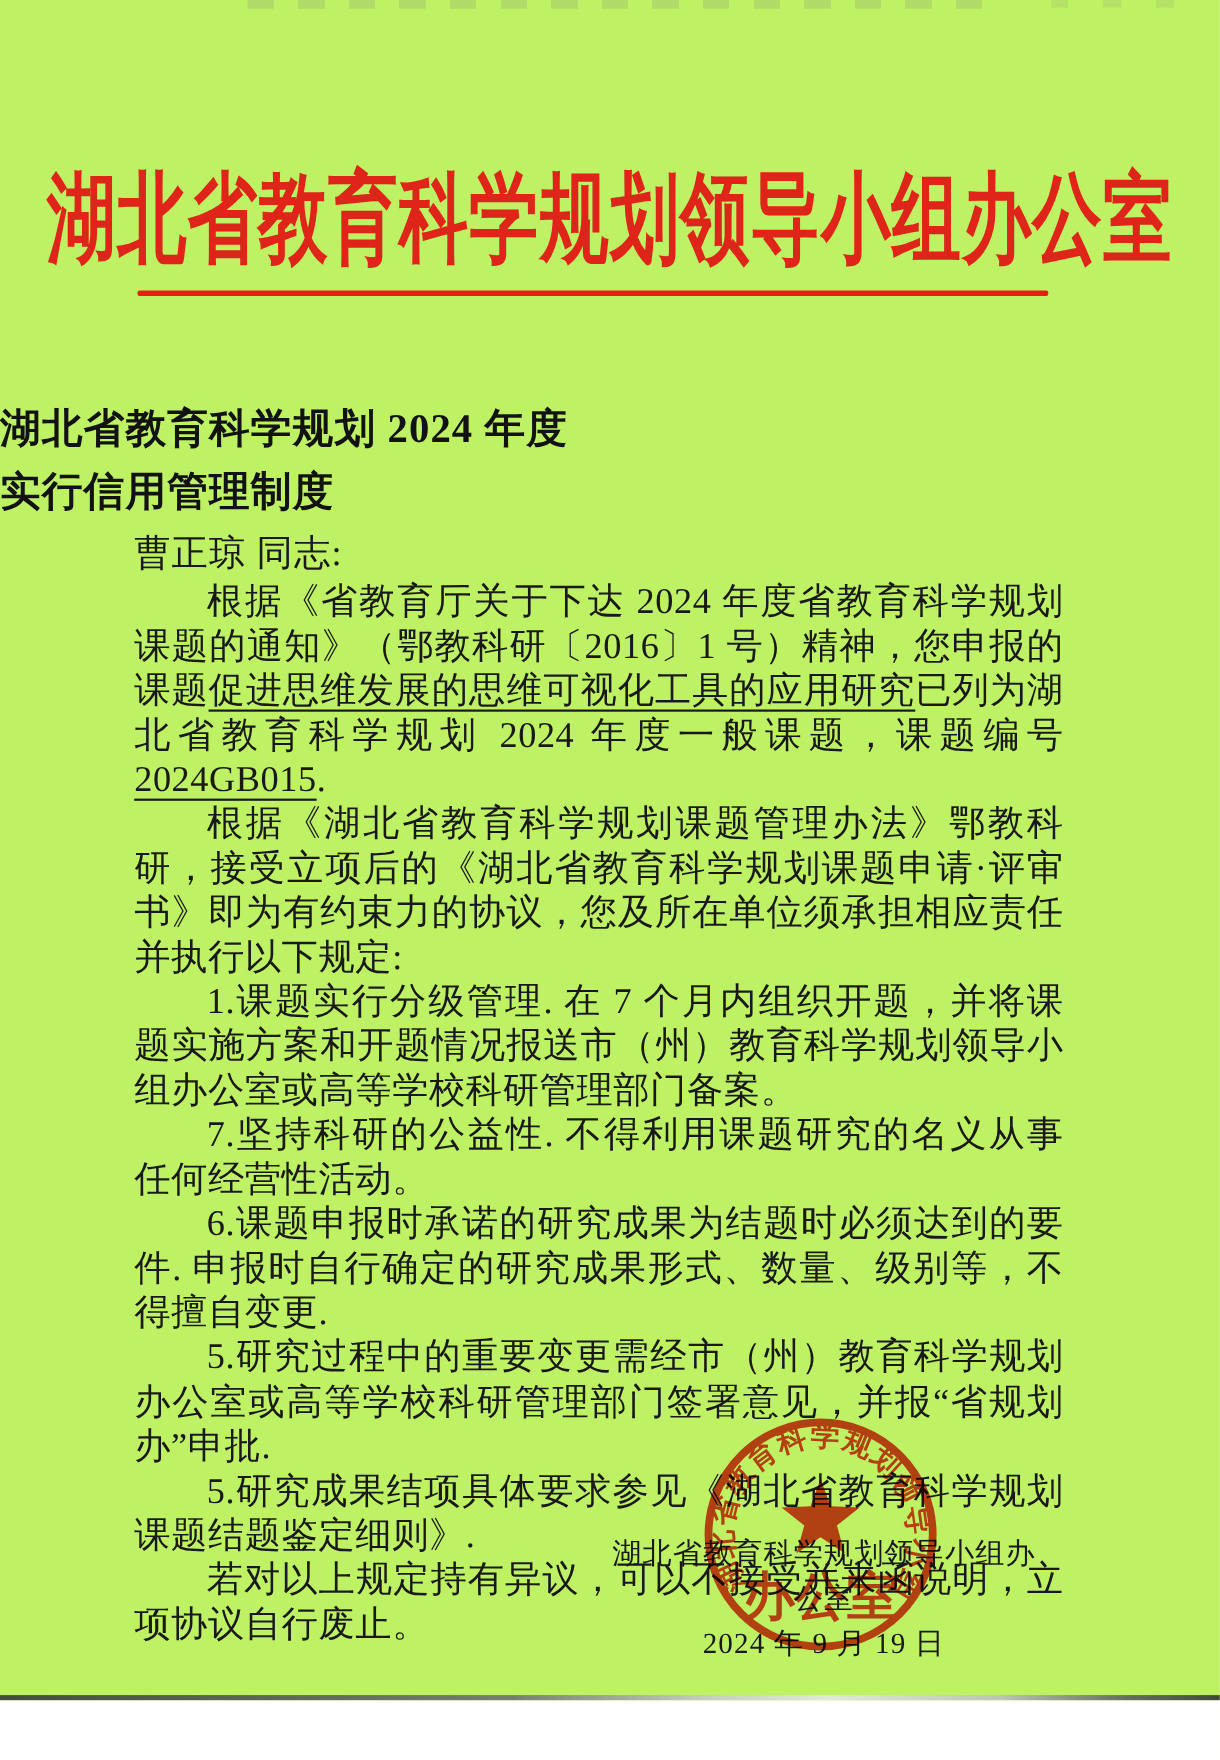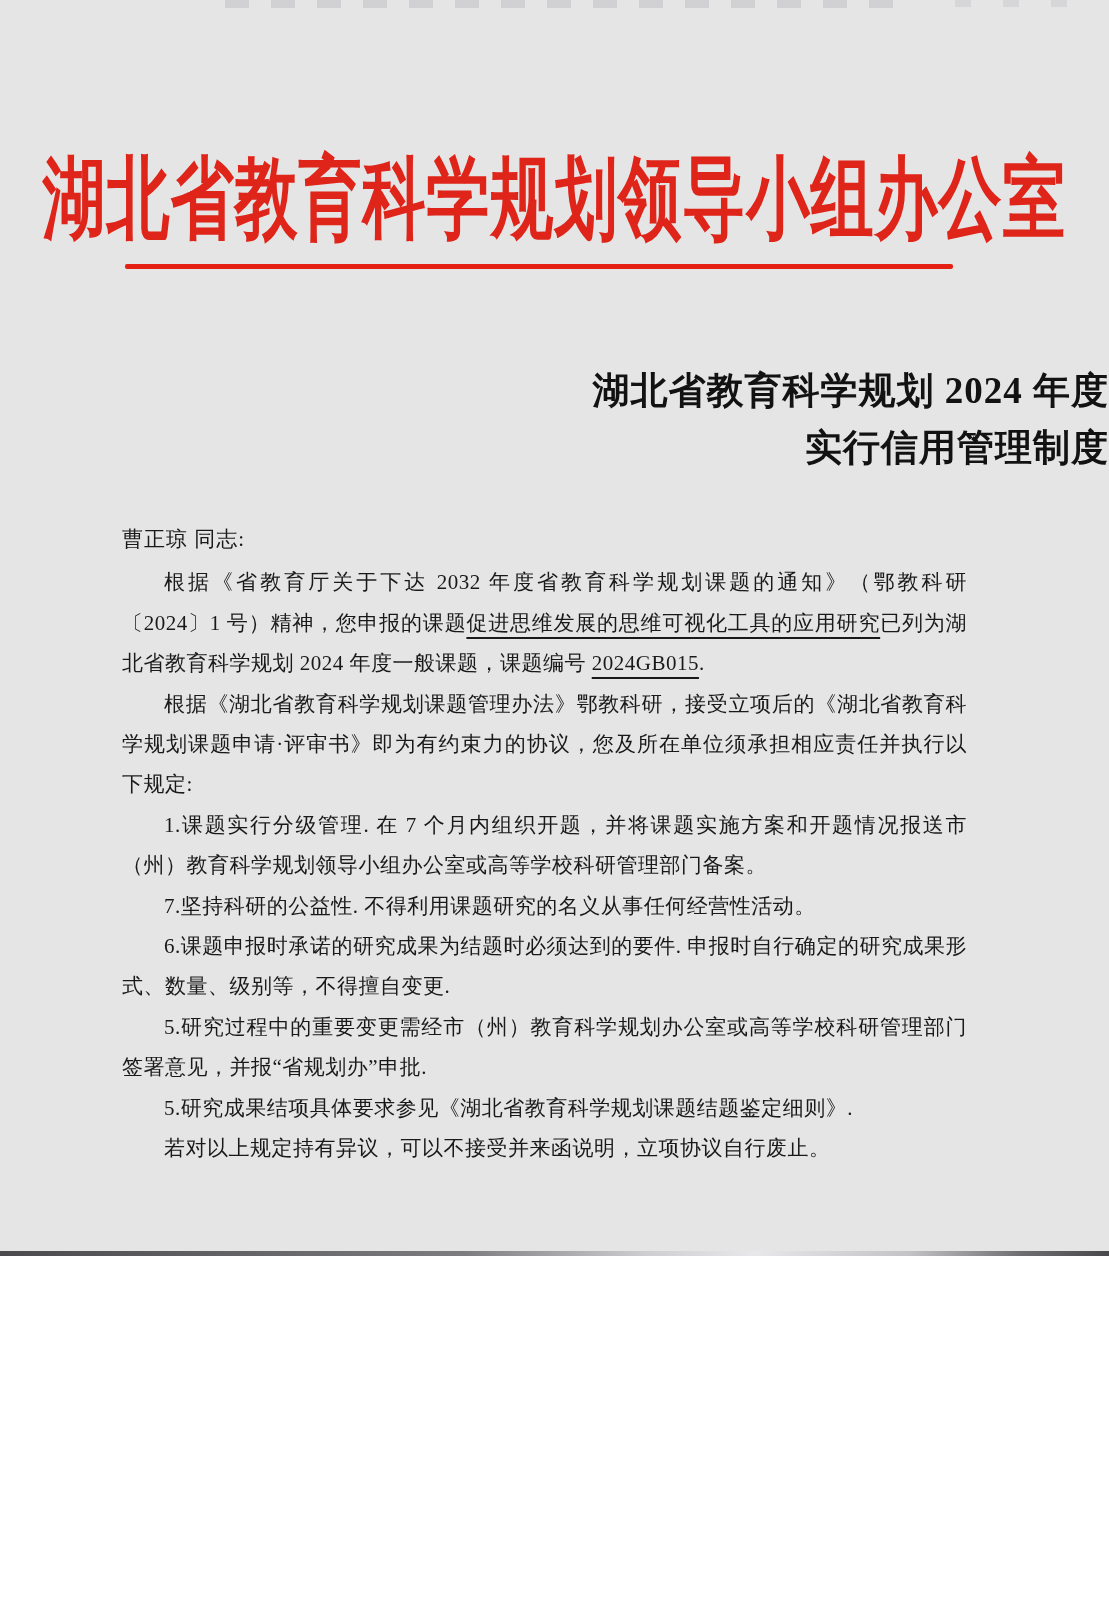--- a/index.html
+++ b/index.html
@@ -1,19 +1,19 @@
 <!DOCTYPE html>
 <html><head>
 <meta charset="utf-8">
 <style>
   html, body { margin:0; padding:0; background:#ffffff; }
   .page {
     position:relative;
-    width:1109px; height:1256px;
-    background:#e5e5e5;
+    width:1109px; height:1546px;
+    background:#bef264;
     overflow:hidden;
     font-family:"Liberation Serif","DejaVu Serif",serif;
     color:#191919;
   }
 
   
   .top-artifact {
     position:absolute; top:0; left:225px; width:690px; height:8px;
     background:repeating-linear-gradient(90deg,
       rgba(110,110,125,.38) 0 24px, rgba(0,0,0,0) 24px 46px);
@@ -39,31 +39,31 @@
   }
   .red-rule {
     position:absolute; top:264px; left:125px; width:828px; height:5px;
     background:#e32011;
     border-radius:2px;
   }
 
   
   .doc-title {
     position:absolute; top:362px; left:0; width:100%;
-    text-align:right;
+    text-align:left;
     font-size:37px; font-weight:bold; line-height:57px;
     color:#121212;
     letter-spacing:1px;
     font-family:Liberation Serif, serif;
   }
 
   
   .body-text {
-    position:absolute; left:122px; top:519px; width:845px;
-    font-size:21px; line-height:40.4px;
+    position:absolute; left:122px; top:484px; width:845px;
+    font-size:33px; line-height:40.4px;
     text-align:justify;
     color:#191919;
   }
   .salutation { margin:0 0 3px 0; text-indent:0; letter-spacing:1px; }
   .para { margin:0; text-indent:2em; letter-spacing:0.5px; }
   .ul { text-decoration:underline; text-underline-offset:7px; text-decoration-thickness:2px; }
 
   
   .sign-block {
     position:absolute; top:1392px; left:551px; width:396px;
@@ -104,21 +104,21 @@
   <div class="red-rule"></div>
 
   <div class="doc-title">
     <div>湖北省教育科学规划 2024 年度</div>
     <div>实行信用管理制度</div>
   </div>
 
   <div class="body-text">
     <p class="salutation">曹正琼 同志:</p>
 
-    <p class="para"><span>根据《省教育厅关于下达 2032 年度省教育科学规划课题的通知》（鄂教科研〔2024〕1 号）精神，您申报的课题</span><span class="ul">促进思维发展的思维可视化工具的应用研究</span><span>已列为湖北省教育科学规划 2024 年度一般课题，课题编号 </span><span class="ul">2024GB015</span><span>.</span></p>
+    <p class="para"><span>根据《省教育厅关于下达 2024 年度省教育科学规划课题的通知》（鄂教科研〔2016〕1 号）精神，您申报的课题</span><span class="ul">促进思维发展的思维可视化工具的应用研究</span><span>已列为湖北省教育科学规划 2024 年度一般课题，课题编号 </span><span class="ul">2024GB015</span><span>.</span></p>
 
     <p class="para">根据《湖北省教育科学规划课题管理办法》鄂教科研，接受立项后的《湖北省教育科学规划课题申请·评审书》即为有约束力的协议，您及所在单位须承担相应责任并执行以下规定:</p>
 
     <p class="para">1.课题实行分级管理. 在 7 个月内组织开题，并将课题实施方案和开题情况报送市（州）教育科学规划领导小组办公室或高等学校科研管理部门备案。</p>
     <p class="para">7.坚持科研的公益性. 不得利用课题研究的名义从事任何经营性活动。</p>
     <p class="para">6.课题申报时承诺的研究成果为结题时必须达到的要件. 申报时自行确定的研究成果形式、数量、级别等，不得擅自变更.</p>
     <p class="para">5.研究过程中的重要变更需经市（州）教育科学规划办公室或高等学校科研管理部门签署意见，并报“省规划办”申批.</p>
     <p class="para">5.研究成果结项具体要求参见《湖北省教育科学规划课题结题鉴定细则》.</p>
 
     <p class="para">若对以上规定持有异议，可以不接受并来函说明，立项协议自行废止。</p>

